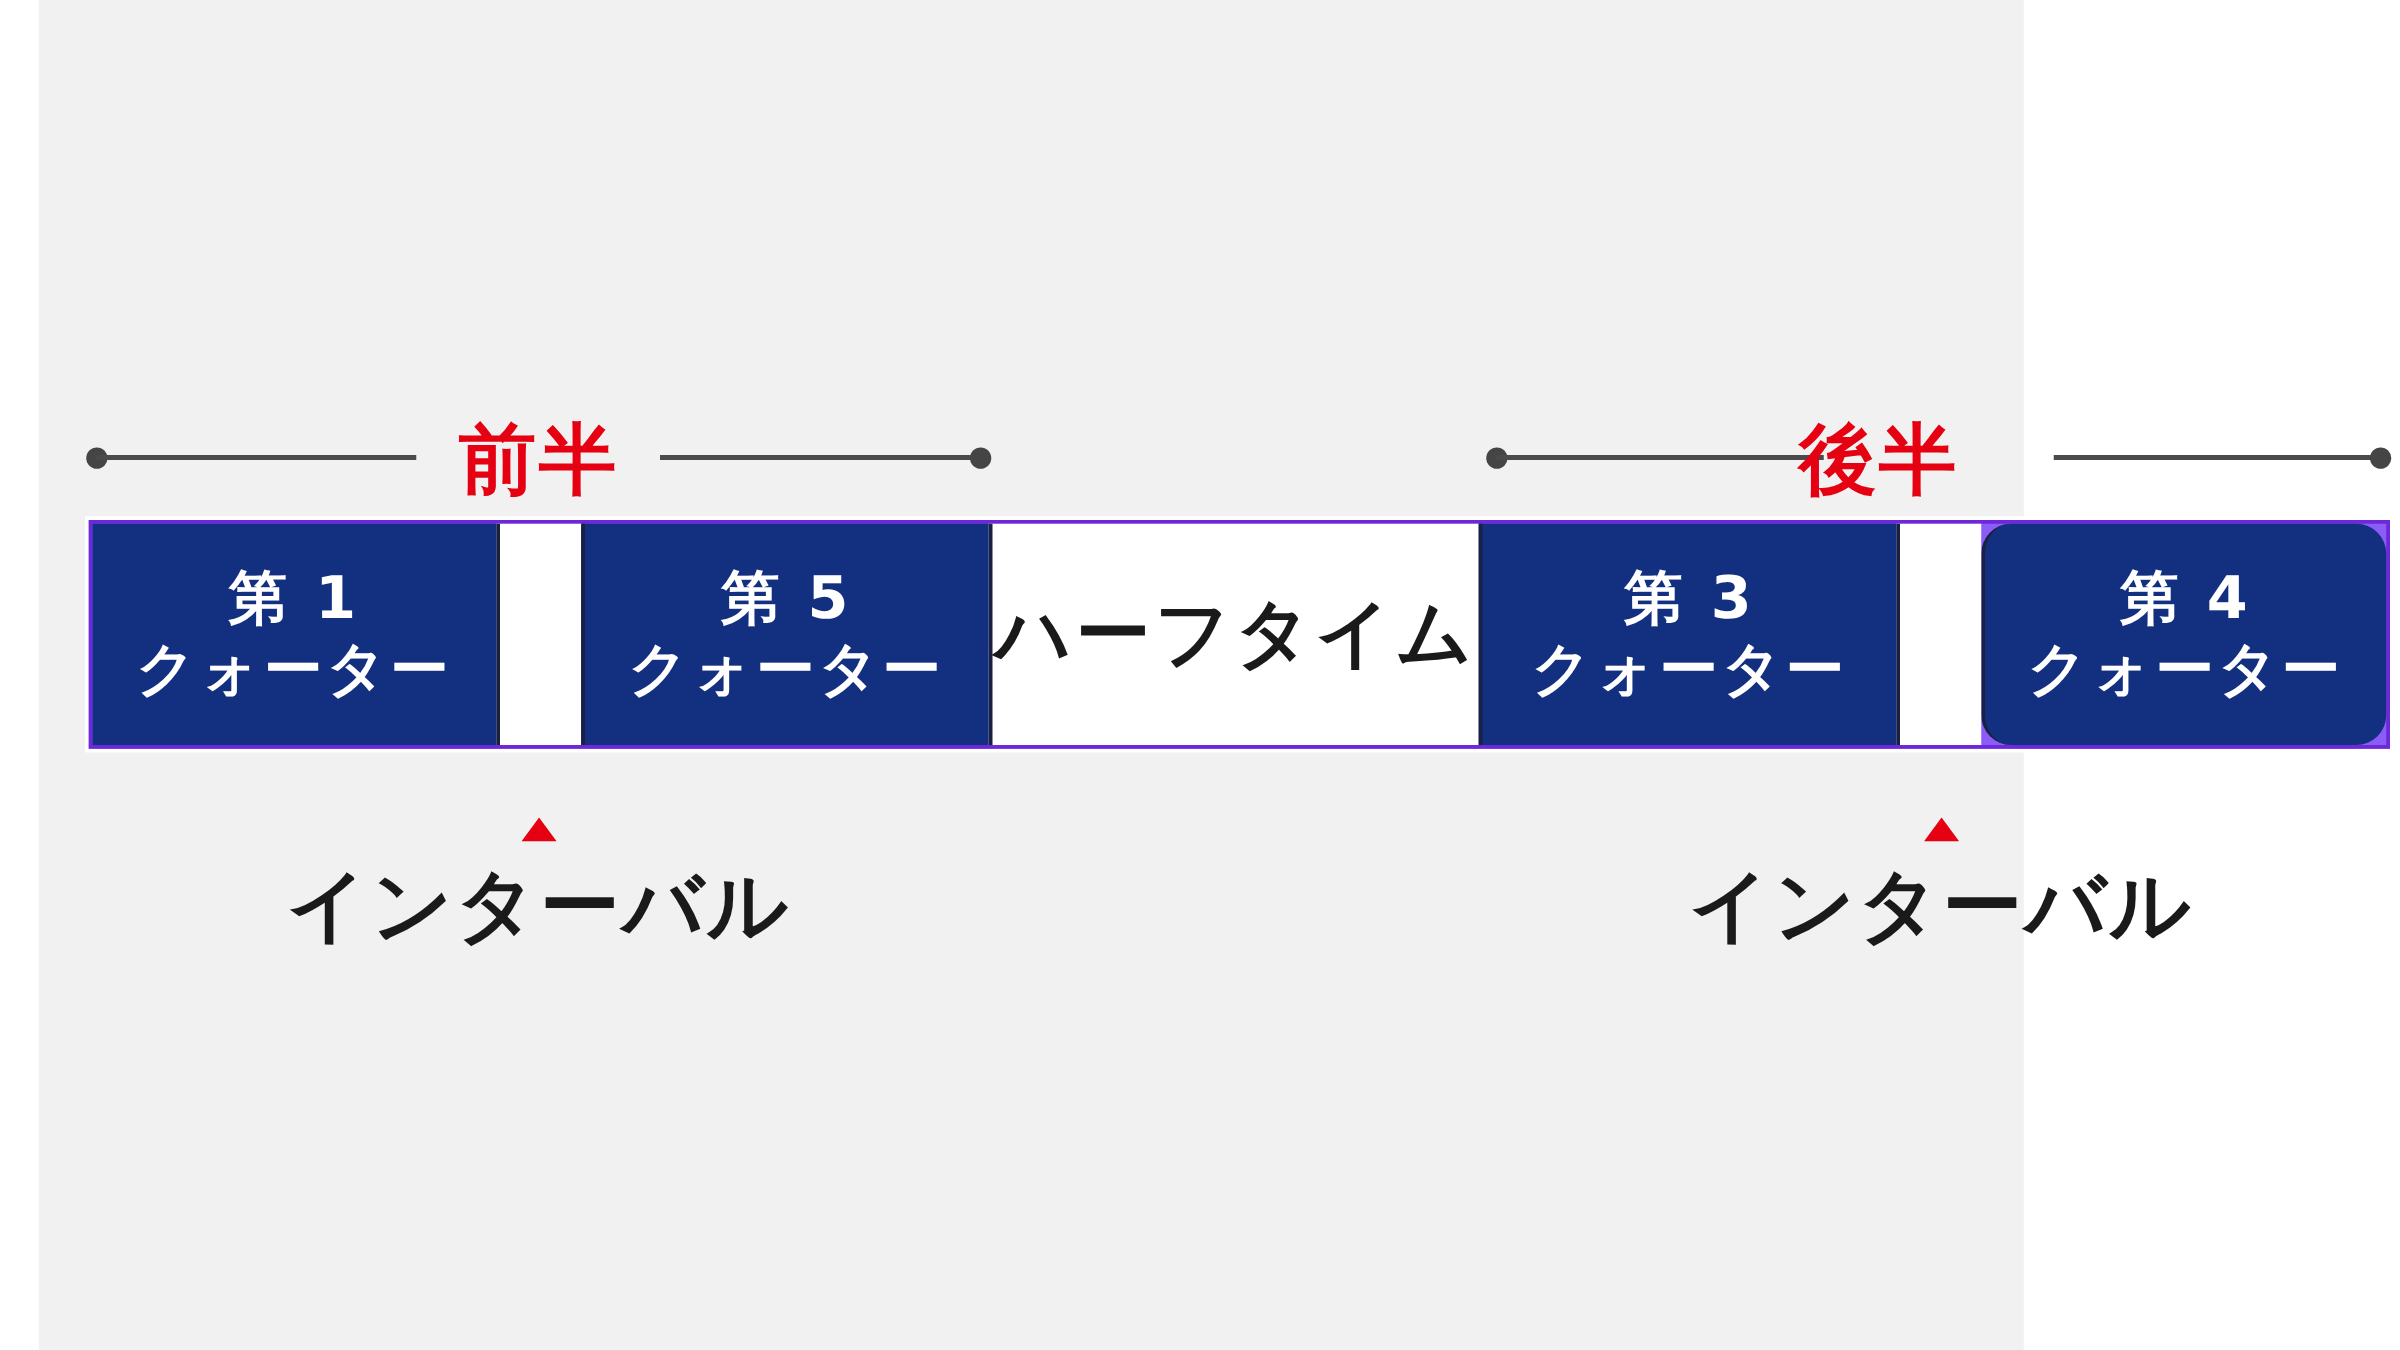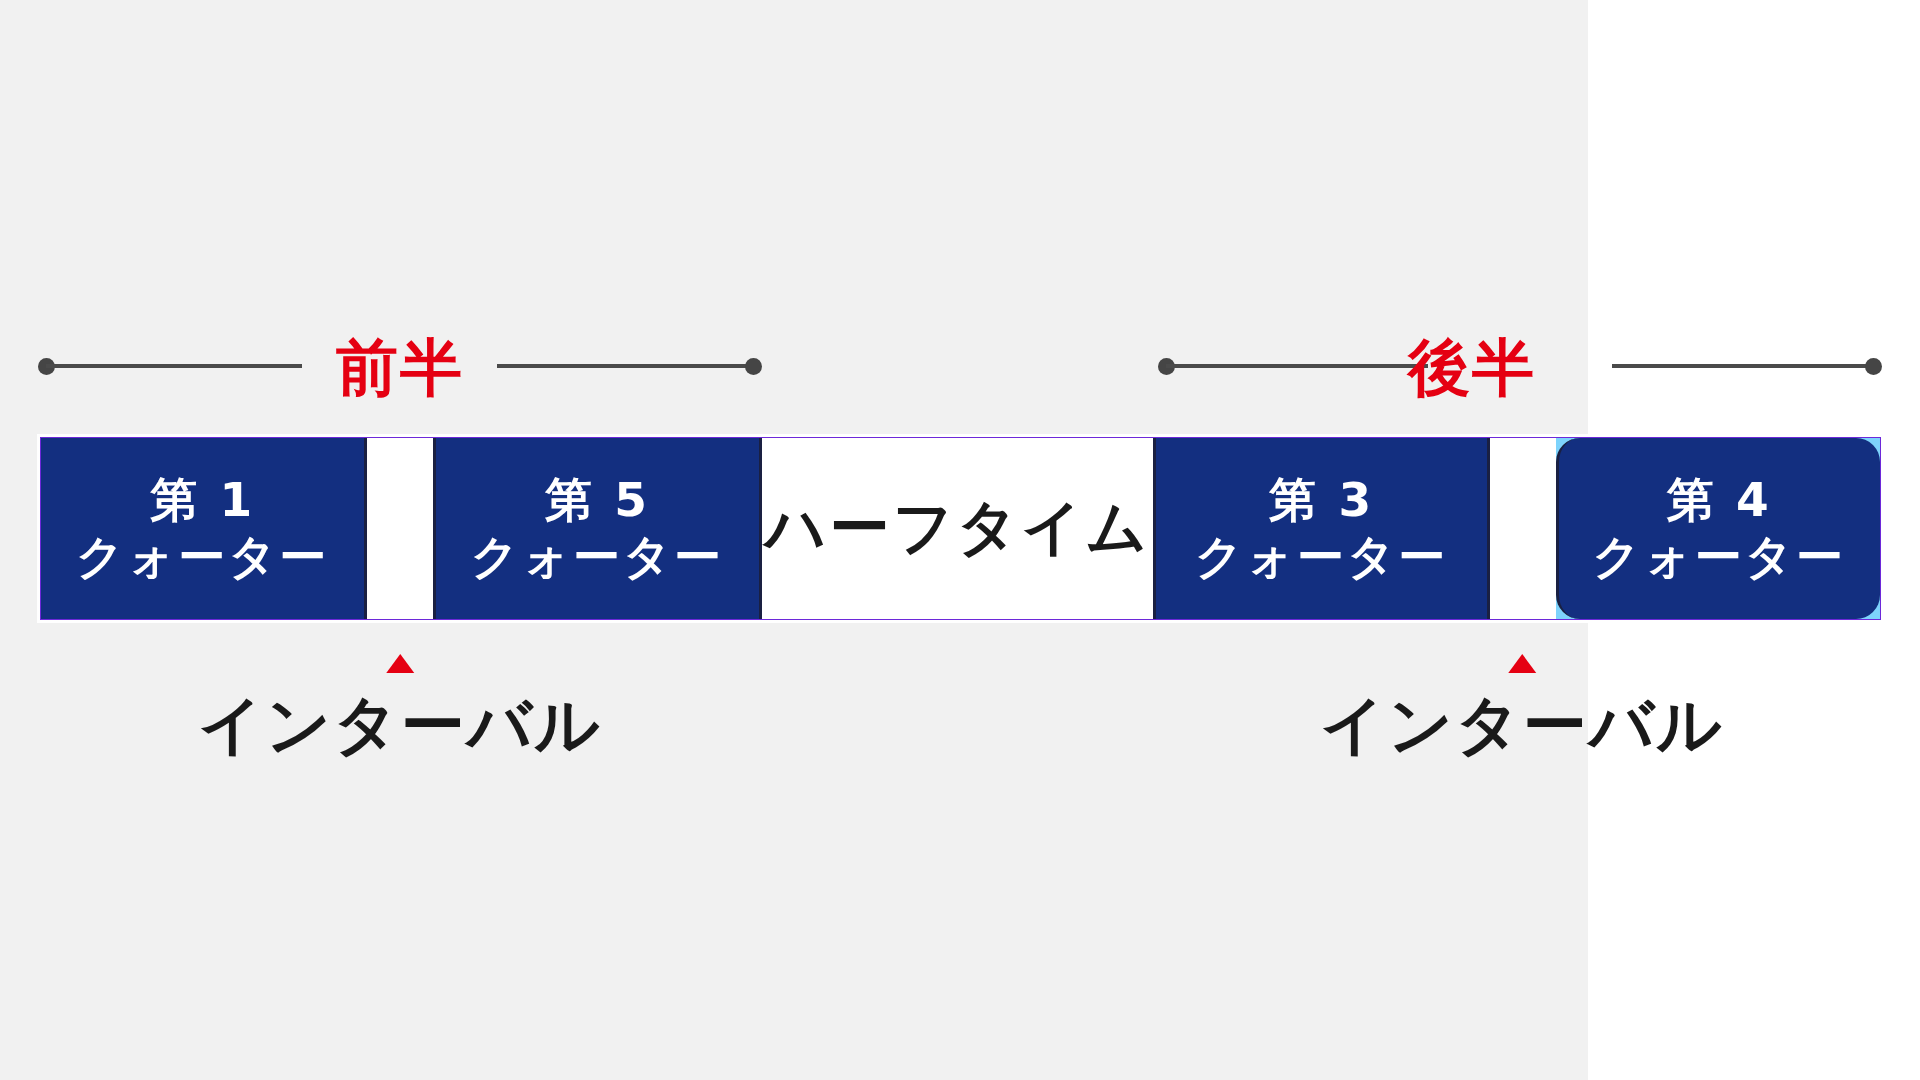--- a/index.html
+++ b/index.html
@@ -8,20 +8,21 @@
     width: 1920px;
     height: 1080px;
     overflow: hidden;
   }
   .canvas {
     position: relative;
     width: 1588px;
     height: 1080px;
     background: #f1f1f1;
     font-family: "DejaVu Sans", sans-serif;
+    margin-left: 31px;
   }
 
   
   .seg {
     position: absolute;
     top: 364px;
     height: 4px;
     background: #4a4a4a;
   }
   .dot {
@@ -41,27 +42,27 @@
     color: #e50012;
     letter-spacing: 2px;
     white-space: nowrap;
     line-height: 1;
   }
 
   
   .timeline-bar {
     position: absolute;
     left: 40px;
-    top: 437px;
+    top: 416px;
     width: 1841px;
     height: 183px;
     box-sizing: border-box;
     display: flex;
-    border: 1px solid #6d28d9;
-    background: #7dd3fc;
+    border: 3px solid #6d28d9;
+    background: #8b5cf6;
     box-shadow: 0 0 0 3px #ffffff;
   }
   .cell {
     display: flex;
     flex-direction: column;
     align-items: center;
     justify-content: center;
     box-sizing: border-box;
   }
   .cell + .cell { border-left: 3px solid #1a2042; }

